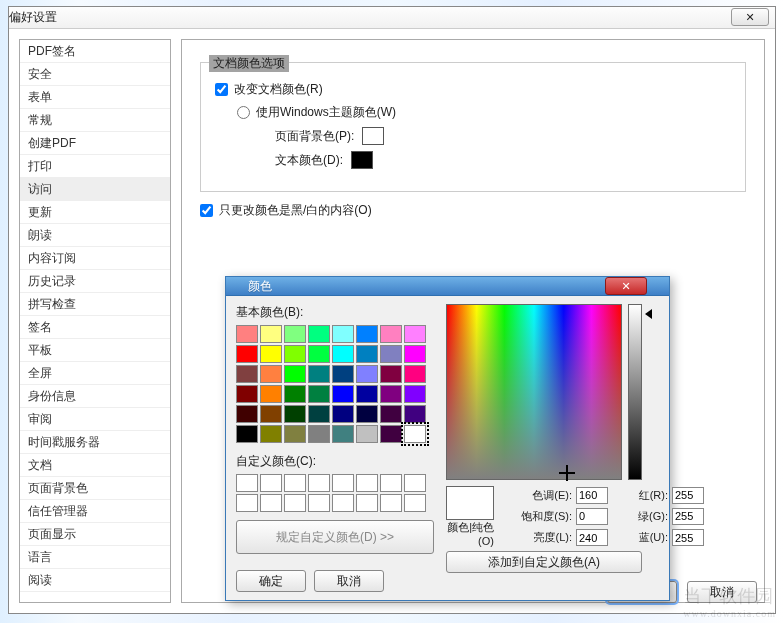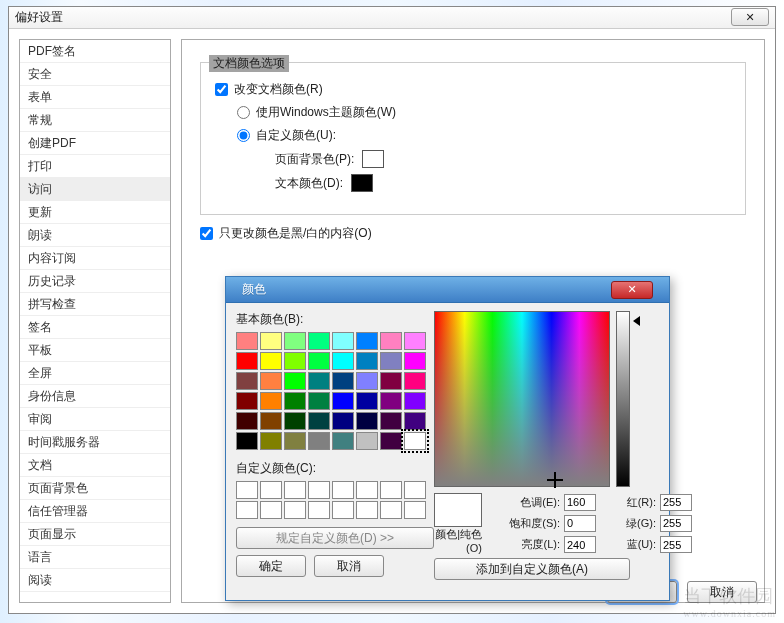--- a/index.html
+++ b/index.html
@@ -21,21 +21,21 @@
       height: 608px;
       background: #fff;
       border: 1px solid #888;
       display: flex;
       flex-direction: column;
     }
     .prefs-titlebar {
       height: 22px;
       display: flex;
       align-items: center;
-      padding: 0 6px;
+      padding: 0 0;
       border-bottom: 1px solid #ccc;
       background: linear-gradient(#fdfdfd, #f1f1f1);
       position: relative;
     }
     .prefs-title { font-size: 12px; }
     .win-close-btn {
       position: absolute;
       right: 6px;
       top: 1px;
       width: 38px;
@@ -139,36 +139,37 @@
       display: flex;
       flex-direction: column;
     }
     .cp-titlebar {
       height: 26px;
       background: linear-gradient(#6eb0e6, #3e7fc6);
       border-bottom: 1px solid #2f6fb0;
       display: flex;
       align-items: center;
       justify-content: space-between;
-      padding: 0 16px;
+      padding: 0 22px;
       color: #fff;
     }
     .cp-title { font-size: 12px; text-shadow: 0 1px 0 rgba(0,0,0,0.2); }
     .cp-close {
       width: 42px; height: 18px;
       background: linear-gradient(#e57373, #c62828);
       border: 1px solid #8b1a1a;
       border-radius: 3px;
       display: flex; align-items: center; justify-content: center;
       color: #fff; font-size: 11px; cursor: pointer;
     }
     .cp-body {
       flex: 1;
       display: flex;
       padding: 8px 10px;
+      gap: 12px;
     }
     .cp-left { flex: 0 0 198px; display: flex; flex-direction: column; }
     .cp-right { flex: 1; display: flex; flex-direction: column; }
     .cp-label { margin-bottom: 4px; }
     .basic-grid {
       display: grid;
       grid-template-columns: repeat(8, 22px);
       grid-auto-rows: 18px;
       gap: 2px;
       margin-bottom: 10px;
@@ -179,21 +180,21 @@
     }
     .basic-cell.sel { outline: 2px dotted #000; outline-offset: 1px; }
     .custom-grid {
       display: grid;
       grid-template-columns: repeat(8, 22px);
       grid-auto-rows: 18px;
       gap: 2px;
       margin-bottom: 8px;
     }
     .custom-cell { border: 1px solid #888; background: #fff; cursor: pointer; }
-    .define-custom-btn { width: 100%; height: 22px; margin-bottom: 6px; color: #888; }
+    .define-custom-btn { width: 100%; height: 34px; margin-bottom: 16px; color: #888; }
     .cp-footer-left { display: flex; gap: 8px; }
 
     .hue-sat {
       width: 176px; height: 176px;
       position: relative;
       border: 1px solid #666;
       background:
         linear-gradient(to bottom, rgba(128,128,128,0) 0%, rgba(128,128,128,1) 100%),
         linear-gradient(to right,
           hsl(0,100%,50%) 0%,
@@ -301,24 +302,20 @@
     <div class="prefs-content">
       <div class="group-box">
         <span class="group-title">文档颜色选项</span>
         <div class="row">
           <input type="checkbox" id="cb1" checked="" style="">
           <label for="cb1">改变文档颜色(R)</label>
         </div>
         <div class="row indent">
           <input type="radio" name="colormode" id="r1" style="">
           <label for="r1">使用Windows主题颜色(W)</label>
-        </div>
-        <div class="row indent">
-          <input type="radio" name="colormode" id="r2" checked="" style="">
-          <label for="r2">自定义颜色(U):</label>
         </div>
         <div class="row indent2">
           <span>页面背景色(P):</span>
           <span class="color-swatch sw-white"></span>
         </div>
         <div class="row indent2">
           <span>文本颜色(D):</span>
           <span class="color-swatch sw-black"></span>
         </div>
       </div>

